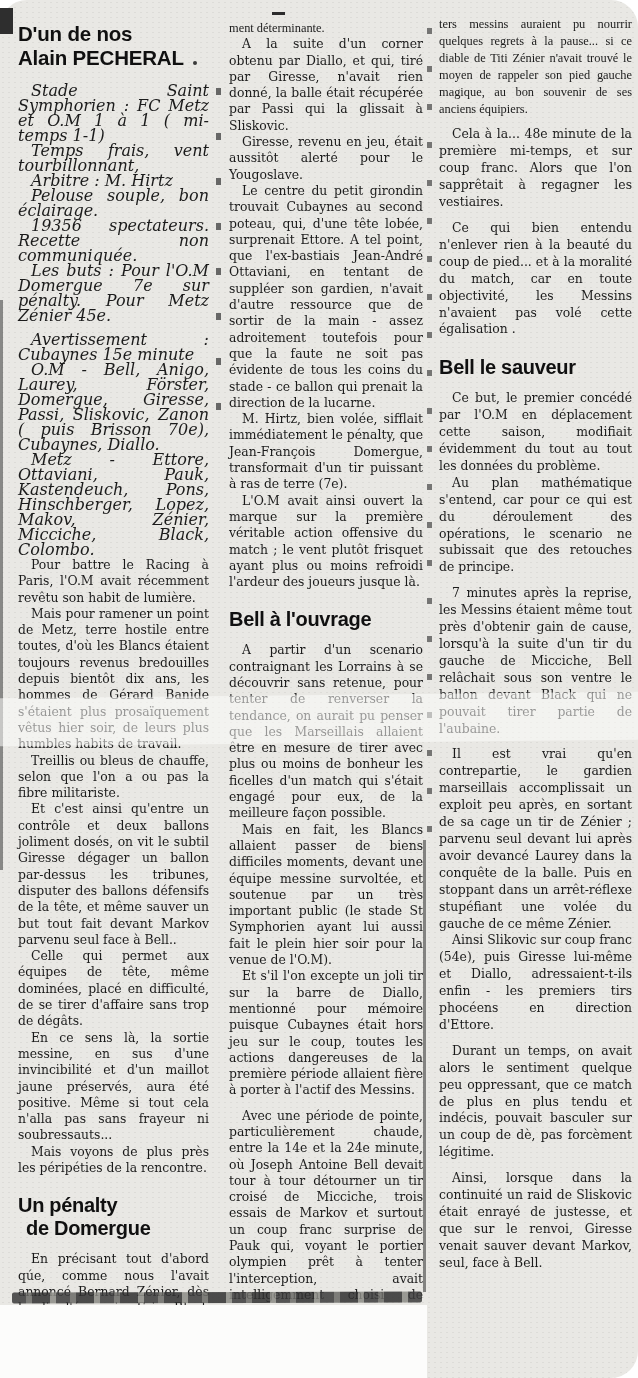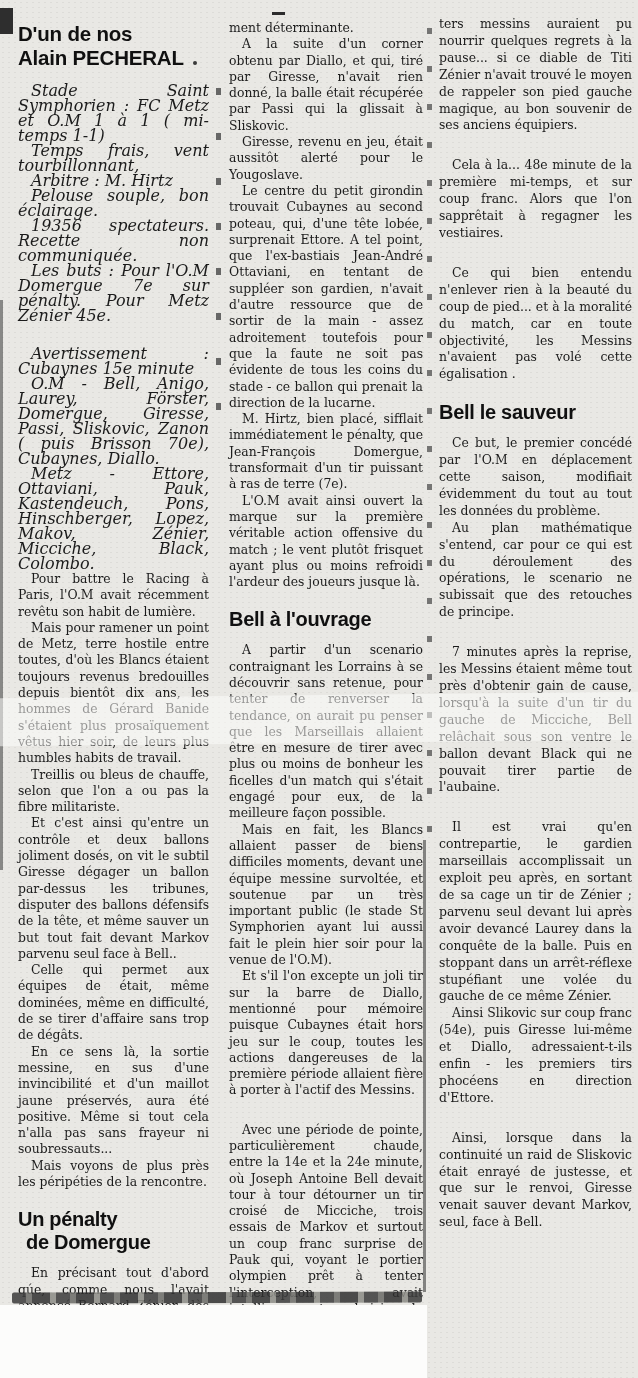--- a/index.html
+++ b/index.html
@@ -5,30 +5,31 @@
   html,body{margin:0;padding:0;}
   body{
     width:638px;height:1378px;position:relative;overflow:hidden;
     background:#ffffff;font-family:"DejaVu Serif",serif;
   }
   .scan{
     position:absolute;inset:0;
     background-color:var(--bg,#e9e8e4);
     background-image:radial-gradient(rgba(0,0,0,0.05) 0.5px, transparent 0.6px);
     background-size:6px 5px;
+    border-radius:27px;
   }
   .col{position:absolute;color:var(--ink,#1b1b1b);}
   .col1{left:18px;top:14px;width:191px;}
   .col2{left:229px;top:20px;width:194px;}
   .col3{left:439px;top:16px;width:193px;}
   p{margin:0;}
   .body{font-size:12.4px;line-height:16.3px;text-align:justify;text-indent:13px;}
   .col3 .body{line-height:16.9px;}
-  .noindent{text-indent:0;}
-  .gap{margin-top:23px;}
+  .noindent{text-indent:0;font-family:Liberation Serif, serif;}
+  .gap{margin-top:9px;}
   .meta,.lineup{
     font-style:italic;font-weight:normal;
     font-size:16px;line-height:15px;text-align:justify;text-indent:13px;
   }
   .byline{
     font-family:"Liberation Sans",sans-serif;font-weight:bold;
     font-size:20.5px;line-height:23.5px;letter-spacing:-0.2px;
     margin:8px 0 14px;color:#101010;
   }
   .heading{
@@ -83,35 +84,35 @@
       <p class="meta">Pelouse souple, bon éclairage.</p>
       <p class="meta">19356 spectateurs. Recette non communiquée.</p>
       <p class="meta">Les buts : Pour l'O.M Domergue 7e sur pénalty. Pour Metz Zénier 45e.</p>
       <p class="meta gap">Avertissement : Cubaynes 15e minute</p>
       <p class="lineup">O.M - Bell, Anigo, Laurey, Förster, Domergue, Giresse, Passi, Sliskovic, Zanon ( puis Brisson 70e), Cubaynes, Diallo.</p>
       <p class="lineup">Metz - Ettore, Ottaviani, Pauk, Kastendeuch, Pons, Hinschberger, Lopez, Makov, Zénier, Micciche, Black, Colombo.</p>
       <p class="body">Pour battre le Racing à Paris, l'O.M avait récemment revêtu son habit de lumière.</p>
       <p class="body">Mais pour ramener un point de Metz, terre hostile entre toutes, d'où les Blancs étaient toujours revenus bredouilles depuis bientôt dix ans, les hommes de Gérard Banide s'étaient plus prosaïquement vêtus hier soir, de leurs plus humbles habits de travail.</p>
       <p class="body">Treillis ou bleus de chauffe, selon que l'on a ou pas la fibre militariste.</p>
       <p class="body">Et c'est ainsi qu'entre un contrôle et deux ballons joliment dosés, on vit le subtil Giresse dégager un ballon par-dessus les tribunes, disputer des ballons défensifs de la tête, et même sauver un but tout fait devant Markov parvenu seul face à Bell..</p>
-      <p class="body">Celle qui permet aux équipes de était, même dominées, même en difficulté, de se tirer d'affaire sans trop de dégâts.</p>
+      <p class="body">Celle qui permet aux équipes de tête, même dominées, placé en difficulté, de se tirer d'affaire sans trop de dégâts.</p>
       <p class="body">En ce sens là, la sortie messine, en sus d'une invincibilité et d'un maillot jaune préservés, aura été positive. Même si tout cela n'alla pas sans frayeur ni soubressauts...</p>
       <p class="body">Mais voyons de plus près les péripéties de la rencontre.</p>
       <div class="heading">
         <div>Un pénalty</div>
         <div>de Domergue</div>
       </div>
       <p class="body">En précisant tout d'abord qúe, comme nous l'avait annoncé Bernard Zénier, dès lundi, l'écossais Eric Black tenait bel et bien sa place à la pointe de l'attaque messine. Et que l'O.M par ailleurs, allait avoir le bonheur de prendre d'entrée de jeu, une avance au score d'une importance évidem-</p>
     </div>
   <div class="col col2">
       <p class="body noindent">ment déterminante.</p>
       <p class="body">A la suite d'un corner obtenu par Diallo, et qui, tiré par Giresse, n'avait rien donné, la balle était récupérée par Passi qui la glissait à Sliskovic.</p>
       <p class="body">Giresse, revenu en jeu, était aussitôt alerté pour le Yougoslave.</p>
       <p class="body">Le centre du petit girondin trouvait Cubaynes au second poteau, qui, d'une tête lobée, surprenait Ettore. A tel point, que l'ex-bastiais Jean-André Ottaviani, en tentant de suppléer son gardien, n'avait d'autre ressource que de sortir de la main - assez adroitement toutefois pour que la faute ne soit pas évidente de tous les coins du stade - ce ballon qui prenait la direction de la lucarne.</p>
-      <p class="body">M. Hirtz, bien placé, sifflait immédiatement le pénalty, que Jean-François Domergue, transformait d'un tir puissant à ras de terre (7e).</p>
+      <p class="body">M. Hirtz, bien volée, sifflait immédiatement le pénalty, que Jean-François Domergue, transformait d'un tir puissant à ras de terre (7e).</p>
       <p class="body">L'O.M avait ainsi ouvert la marque sur la première véritable action offensive du match ; le vent plutôt frisquet ayant plus ou moins refroidi l'ardeur des joueurs jusque là.</p>
       <div class="heading">
         <div>Bell à l'ouvrage</div>
       </div>
       <p class="body">A partir d'un scenario contraignant les Lorrains à se découvrir sans retenue, pour tenter de renverser la tendance, on aurait pu penser que les Marseillais allaient être en mesure de tirer avec plus ou moins de bonheur les ficelles d'un match qui s'était engagé pour eux, de la meilleure façon possible.</p>
       <p class="body">Mais en fait, les Blancs allaient passer de biens difficiles moments, devant une équipe messine survoltée, et soutenue par un très important public (le stade St Symphorien ayant lui aussi fait le plein hier soir pour la venue de l'O.M).</p>
       <p class="body">Et s'il l'on excepte un joli tir sur la barre de Diallo, mentionné pour mémoire puisque Cubaynes était hors jeu sur le coup, toutes les actions dangereuses de la première période allaient fière à porter à l'actif des Messins.</p>
       <p class="body gap">Avec une période de pointe, particulièrement chaude, entre la 14e et la 24e minute, où Joseph Antoine Bell devait tour à tour détourner un tir croisé de Micciche, trois essais de Markov et surtout un coup franc surprise de Pauk qui, voyant le portier olympien prêt à tenter l'interception, avait intelligemment choisi de placer sa balle au premier poteau.</p>
       <div class="heading">
         <div>Zénier in extremis</div>
@@ -122,20 +123,21 @@
       <p class="body gap">Cela à la... 48e minute de la première mi-temps, et sur coup franc. Alors que l'on sapprêtait à regagner les vestiaires.</p>
       <p class="body gap">Ce qui bien entendu n'enlever rien à la beauté du coup de pied... et à la moralité du match, car en toute objectivité, les Messins n'avaient pas volé cette égalisation .</p>
       <div class="heading">
         <div>Bell le sauveur</div>
       </div>
       <p class="body">Ce but, le premier concédé par l'O.M en déplacement cette saison, modifiait évidemment du tout au tout les données du problème.</p>
       <p class="body">Au plan mathématique s'entend, car pour ce qui est du déroulement des opérations, le scenario ne subissait que des retouches de principe.</p>
       <p class="body gap">7 minutes après la reprise, les Messins étaient même tout près d'obtenir gain de cause, lorsqu'à la suite d'un tir du gauche de Micciche, Bell relâchait sous son ventre le ballon devant Black qui ne pouvait tirer partie de l'aubaine.</p>
       <p class="body gap">Il est vrai qu'en contrepartie, le gardien marseillais accomplissait un exploit peu après, en sortant de sa cage un tir de Zénier ; parvenu seul devant lui après avoir devancé Laurey dans la conquête de la balle. Puis en stoppant dans un arrêt-réflexe stupéfiant une volée du gauche de ce même Zénier.</p>
       <p class="body">Ainsi Slikovic sur coup franc (54e), puis Giresse lui-même et Diallo, adressaient-t-ils enfin - les premiers tirs phocéens en direction d'Ettore.</p>
+      <p class="body gap">Durant un temps, on avait alors le sentiment quelque peu oppressant, que ce match de plus en plus tendu et indécis, pouvait basculer sur un coup de dè, pas forcèment légitime.</p>
       <p class="body gap">Ainsi, lorsque dans la continuité un raid de Sliskovic était enrayé de justesse, et que sur le renvoi, Giresse venait sauver devant Markov, seul, face à Bell.</p>
     </div>
 
   <div class="artifact mark-tl"></div>
   <div class="artifact dot-byline"></div>
   <div class="artifact dash-col2-top"></div>
   <div class="artifact left-edge-line"></div>
   <div class="artifact gutter1-frags"></div>
   <div class="artifact gutter2-frags"></div>
   <div class="artifact gutter2-line"></div>

